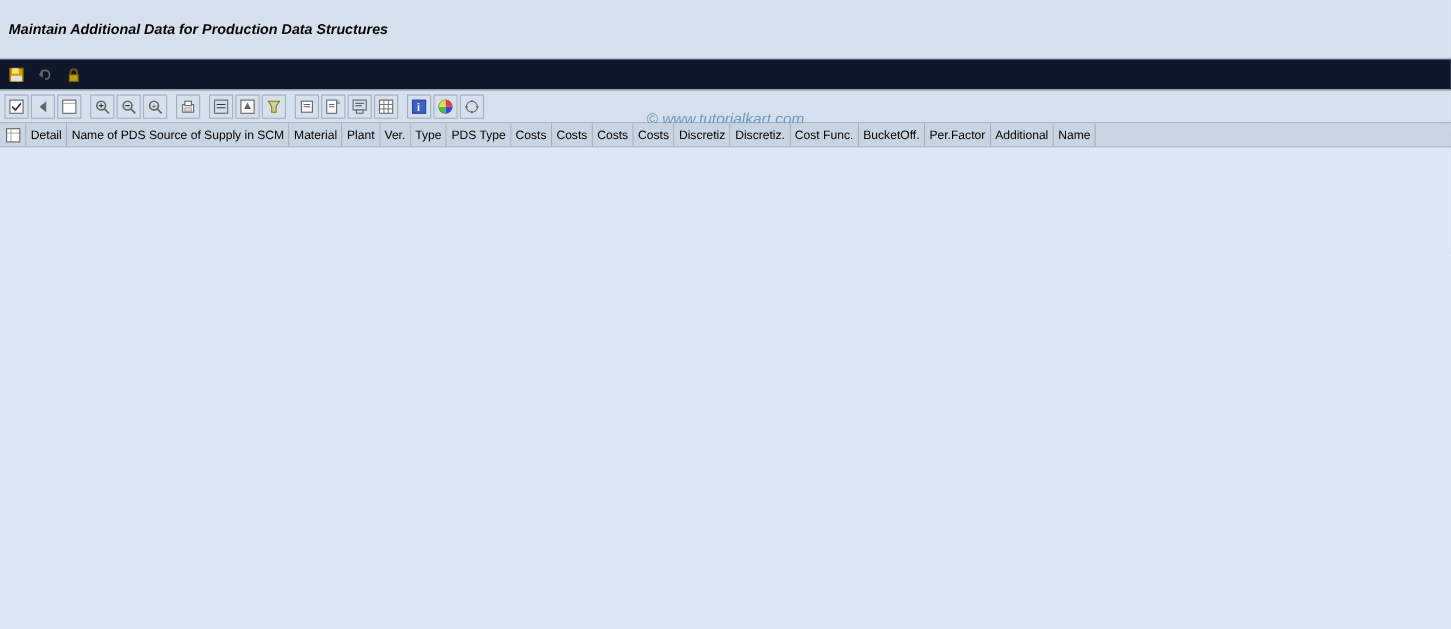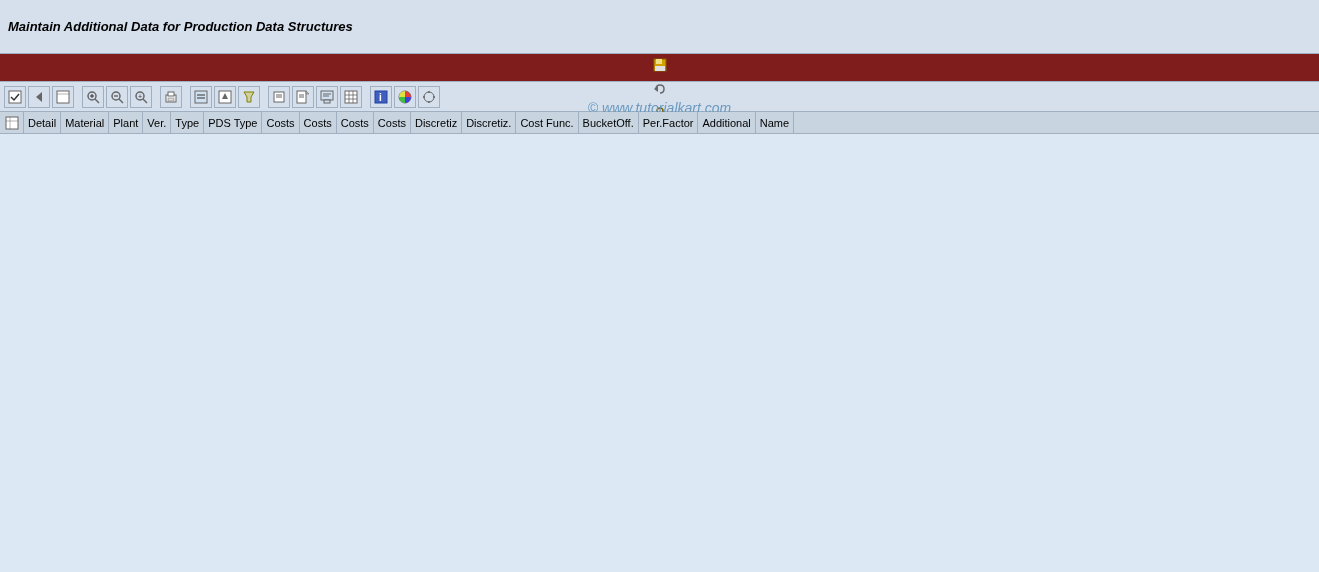--- a/index.html
+++ b/index.html
@@ -16,28 +16,27 @@
       background: #d6e0ec;
       padding: 19px 8px;
       font-size: 13px;
       font-weight: bold;
       font-style: italic;
       color: #000;
       border-bottom: 1px solid #a0b0c0;
     }
 
     .system-toolbar {
-      background: #7f1d1d;
+      background: #0f172a;
       padding: 3px 6px;
       display: flex;
       align-items: center;
       gap: 8px;
       border-bottom: 1px solid #a0b0c0;
       height: 28px;
-      flex-direction: column;
     }
 
     .watermark {
       position: absolute;
       top: 46px;
       left: 50%;
       transform: translateX(-50%);
       color: #6a9abf;
       font-size: 14px;
       font-style: italic;
@@ -331,20 +330,21 @@
 
   <div class="table-header" style="overflow:hidden;">
     <div class="table-header-cell icon-cell">
       <svg width="14" height="14" viewBox="0 0 14 14">
           <rect x="1" y="1" width="12" height="12" fill="white" stroke="#666" stroke-width="1"></rect>
           <line x1="1" y1="5" x2="13" y2="5" stroke="#666" stroke-width="0.5"></line>
           <line x1="5" y1="1" x2="5" y2="13" stroke="#666" stroke-width="0.5"></line>
         </svg>
     </div>
     <div class="table-header-cell">Detail</div>
+    <div class="table-header-cell">Name of PDS Source of Supply in SCM</div>
     <div class="table-header-cell">Material</div>
     <div class="table-header-cell">Plant</div>
     <div class="table-header-cell">Ver.</div>
     <div class="table-header-cell">Type</div>
     <div class="table-header-cell">PDS Type</div>
     <div class="table-header-cell">Costs</div>
     <div class="table-header-cell">Costs</div>
     <div class="table-header-cell">Costs</div>
     <div class="table-header-cell">Costs</div>
     <div class="table-header-cell">Discretiz</div>

